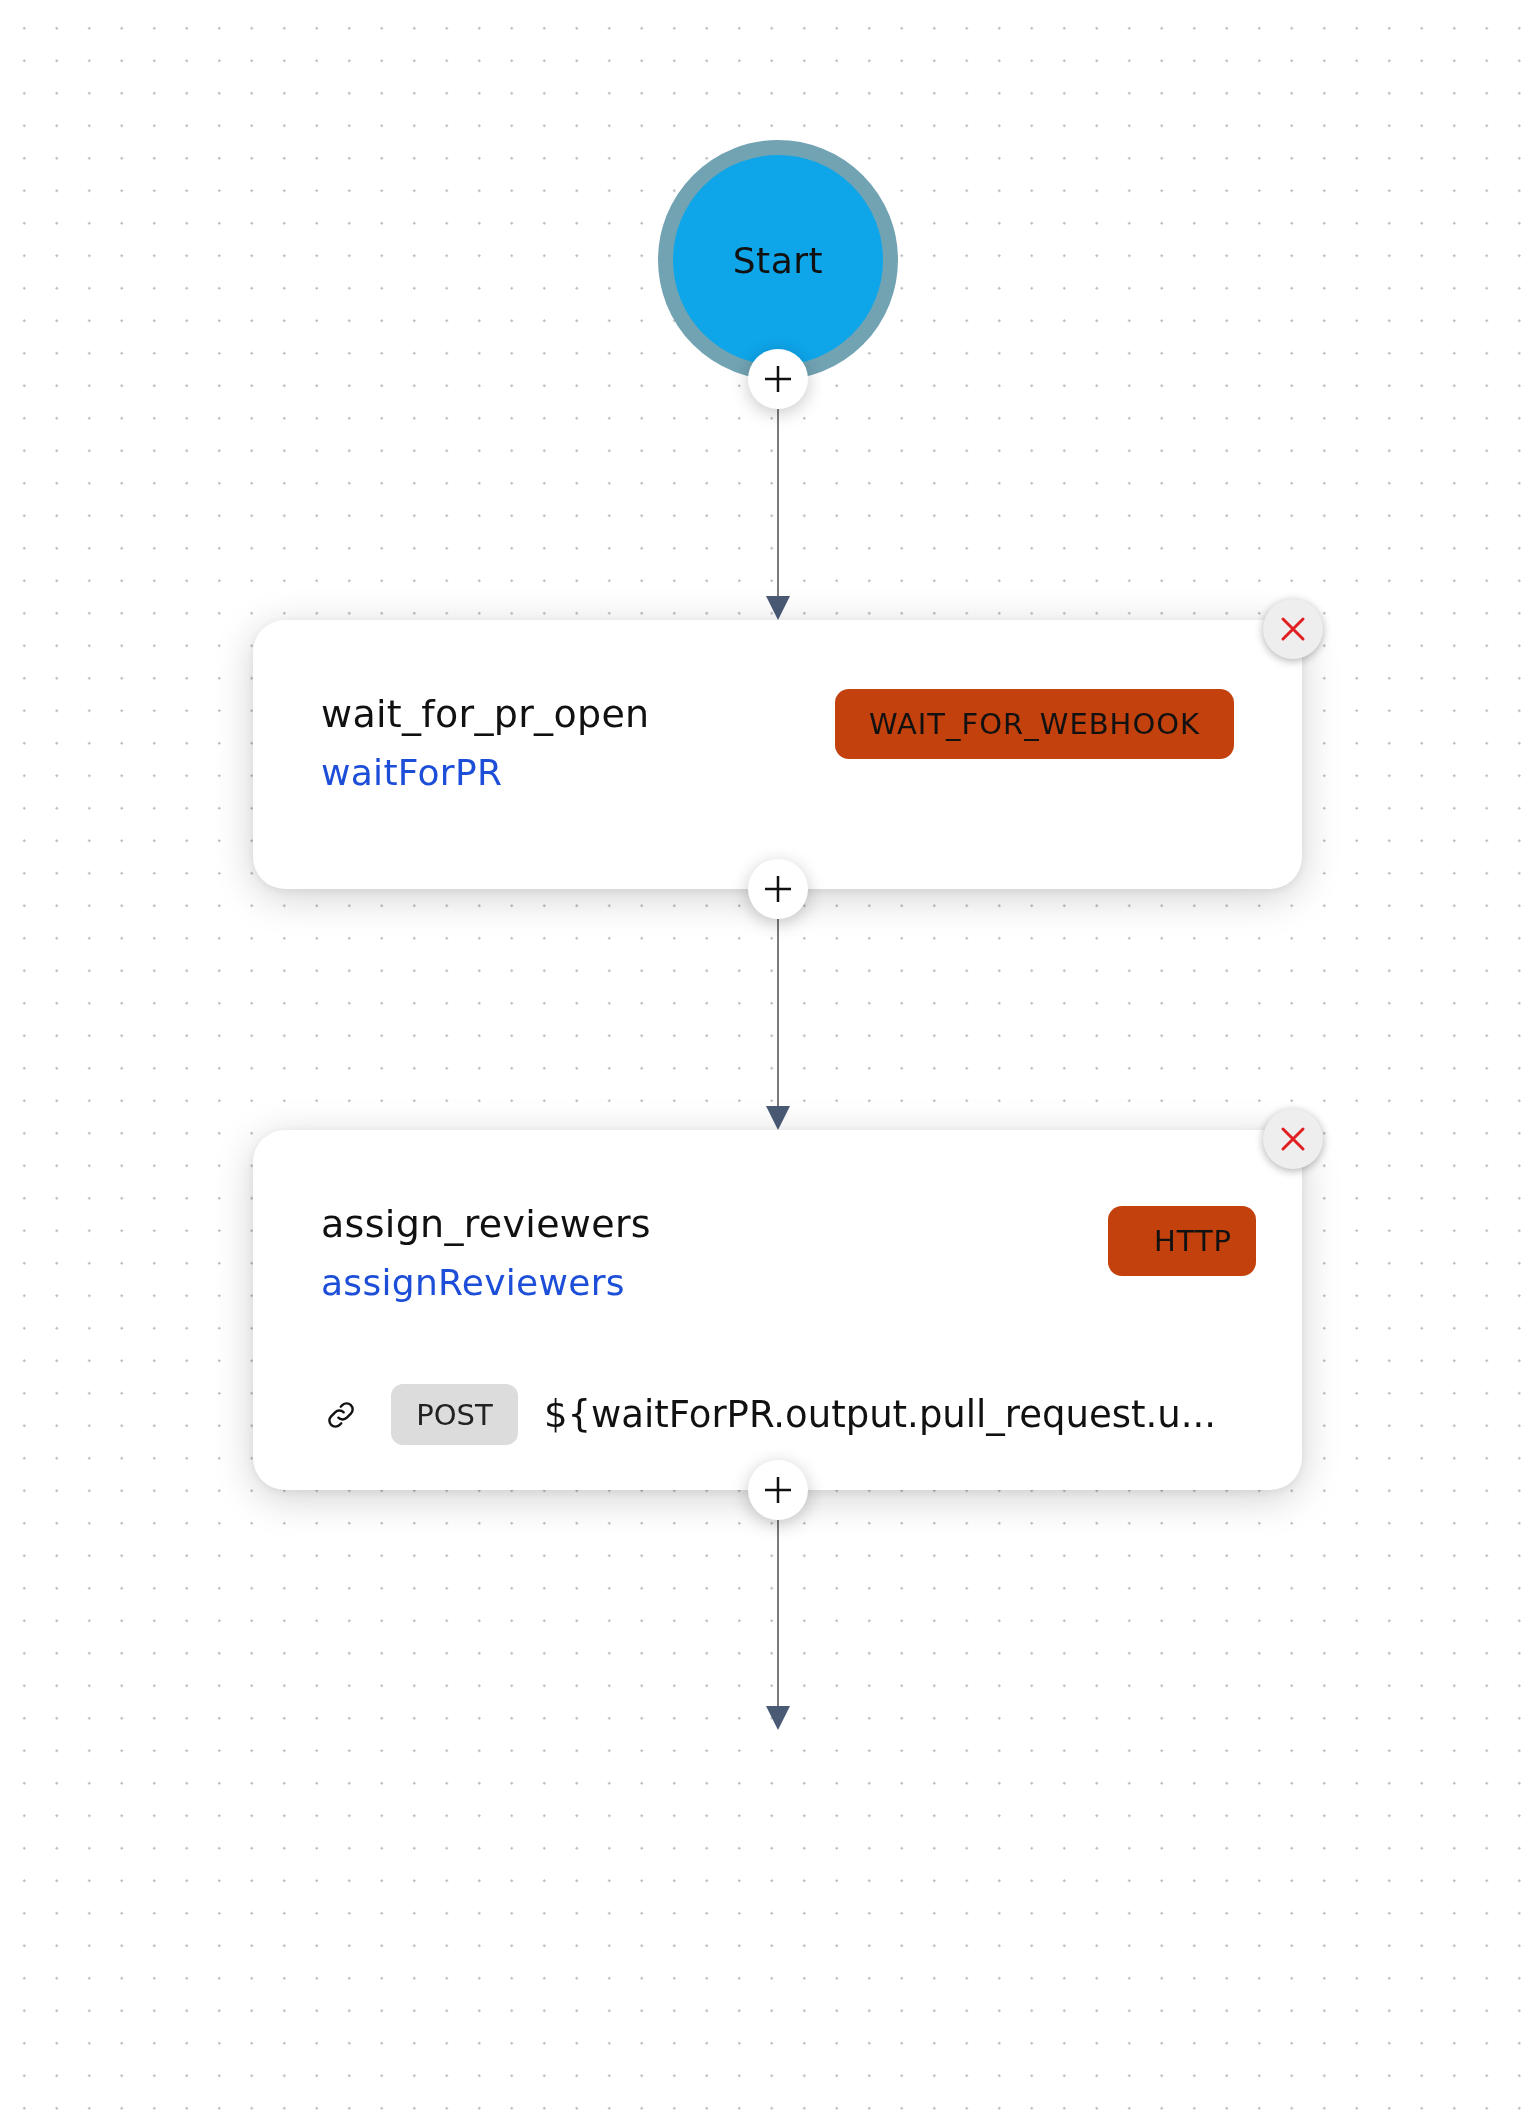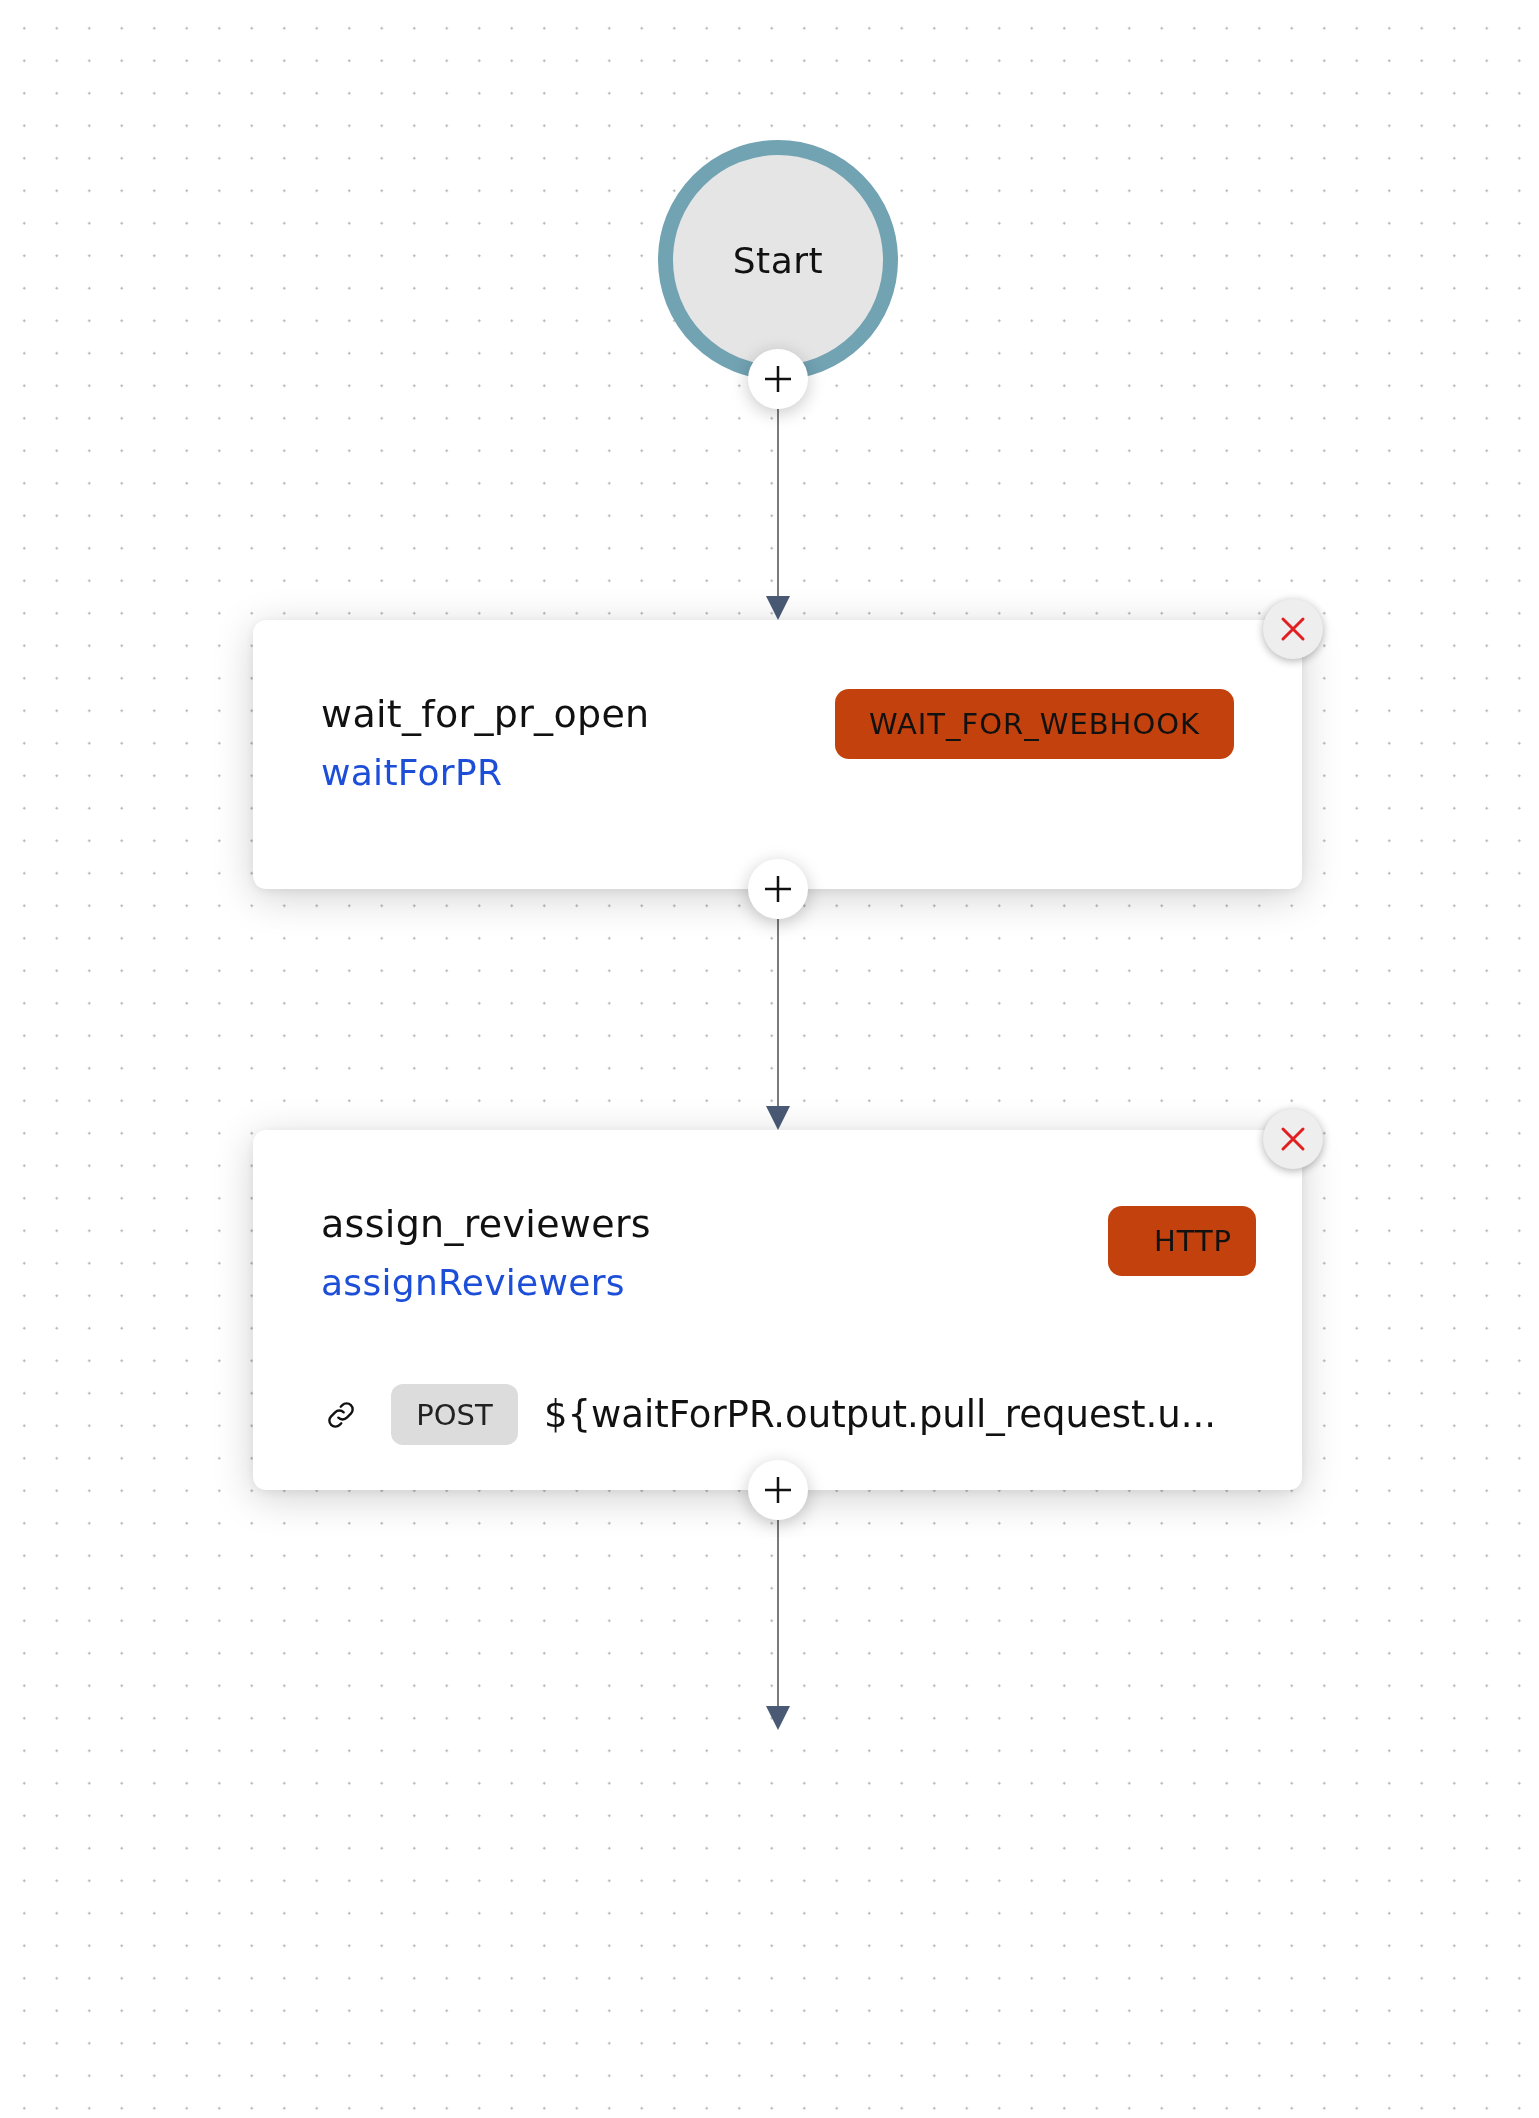--- a/index.html
+++ b/index.html
@@ -33,36 +33,36 @@
       border-right: 12px solid transparent;
       border-top: 24px solid #4a5a75;
     }
 
     .terminal {
       position: absolute;
       left: 658px;
       width: 210px;
       height: 210px;
       border-radius: 50%;
-      background: #e5e5e5;
+      background: #0ea5e9;
       display: flex;
       align-items: center;
       justify-content: center;
       font-size: 36px;
       letter-spacing: 0.5px;
     }
     .terminal.start { top: 140px; border: 15px solid #72a3b3; color: #111; }
     .terminal.end { top: 1730px; border: 15px solid #a9b3b8; color: #444; }
 
     .card {
       position: absolute;
       left: 253px;
       width: 1049px;
       background: #ffffff;
-      border-radius: 13px;
+      border-radius: 32px;
       box-shadow: 0 8px 40px rgba(0,0,0,0.18), 0 2px 8px rgba(0,0,0,0.06);
     }
     .card-1 { top: 620px; height: 269px; }
     .card-2 { top: 1130px; height: 360px; }
 
     .card-title {
       position: absolute;
       left: 68px;
       font-size: 38px;
       color: #111;

